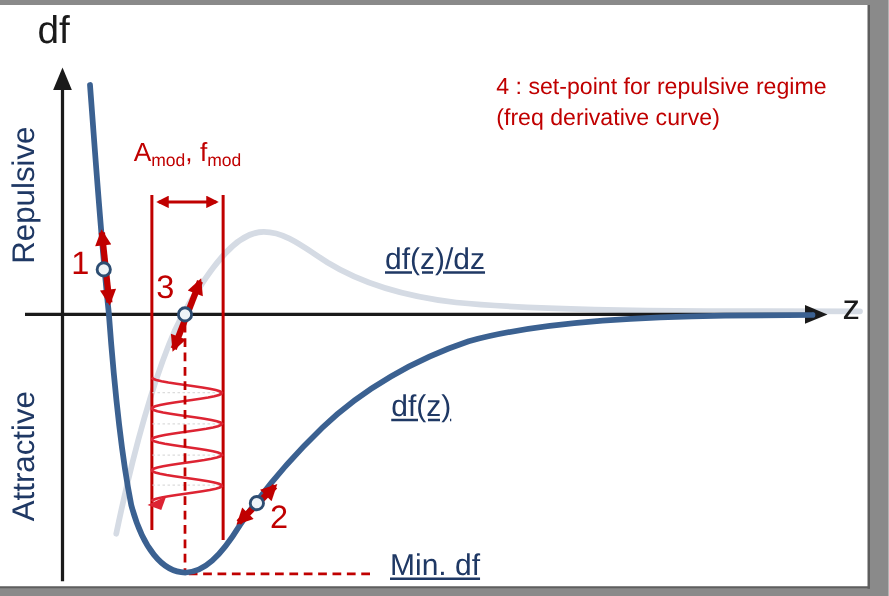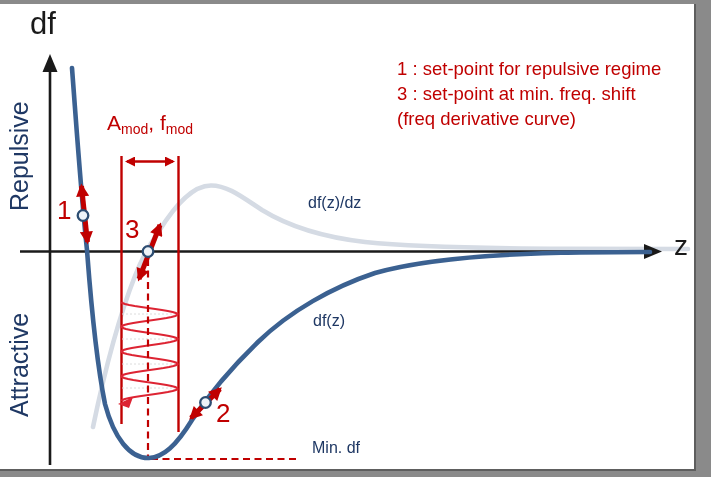--- a/index.html
+++ b/index.html
@@ -26,21 +26,21 @@
   .axis-title-x{left:674px;top:227px;font-size:28px;}
   .vlabel{
     writing-mode:vertical-rl;
     transform:rotate(180deg);
     text-align:center;
     font-size:25px;
     left:6px;width:30px;
   }
   .vlabel-rep{top:82px;height:140px;}
   .vlabel-att{top:278px;height:166px;}
-  .curve-label{font-size:16px;}
+  .curve-label{font-size:24px;text-decoration:underline;}
   .deriv-label{left:308px;top:191px;}
   .main-label{left:313px;top:309px;}
   .min-df-label{left:312px;top:436px;text-align:right;}
   .amod-label{left:107px;top:108px;font-size:21px;}
   .amod-label sub{font-size:14px;vertical-align:-4px;line-height:0;margin-top:24px;}
   .pt-num{font-size:26px;font-weight:400;}
   .pt-1{left:57px;top:193px;}
   .pt-3{left:125px;top:212px;}
   .pt-2{left:216px;top:396px;}
   .legend{
@@ -127,19 +127,18 @@
     <div class="lbl navy curve-label main-label">df(z)</div>
     <div class="lbl navy curve-label min-df-label">Min. df</div>
 
     <div class="lbl red amod-label"><span>A</span><sub>mod</sub><span>, f</span><sub>mod</sub></div>
 
     <div class="lbl red pt-num pt-1">1</div>
     <div class="lbl red pt-num pt-3">3</div>
     <div class="lbl red pt-num pt-2">2</div>
 
     <div class="lbl red legend">
-      <div>1 : set-point for repulsive regime</div>
-      <div>3 : set-point at min. freq. shift</div>
+      <div>4 : set-point for repulsive regime</div>
       <div>(freq derivative curve)</div>
     </div>
 
   </div>
 </div>
 
 </body></html>

